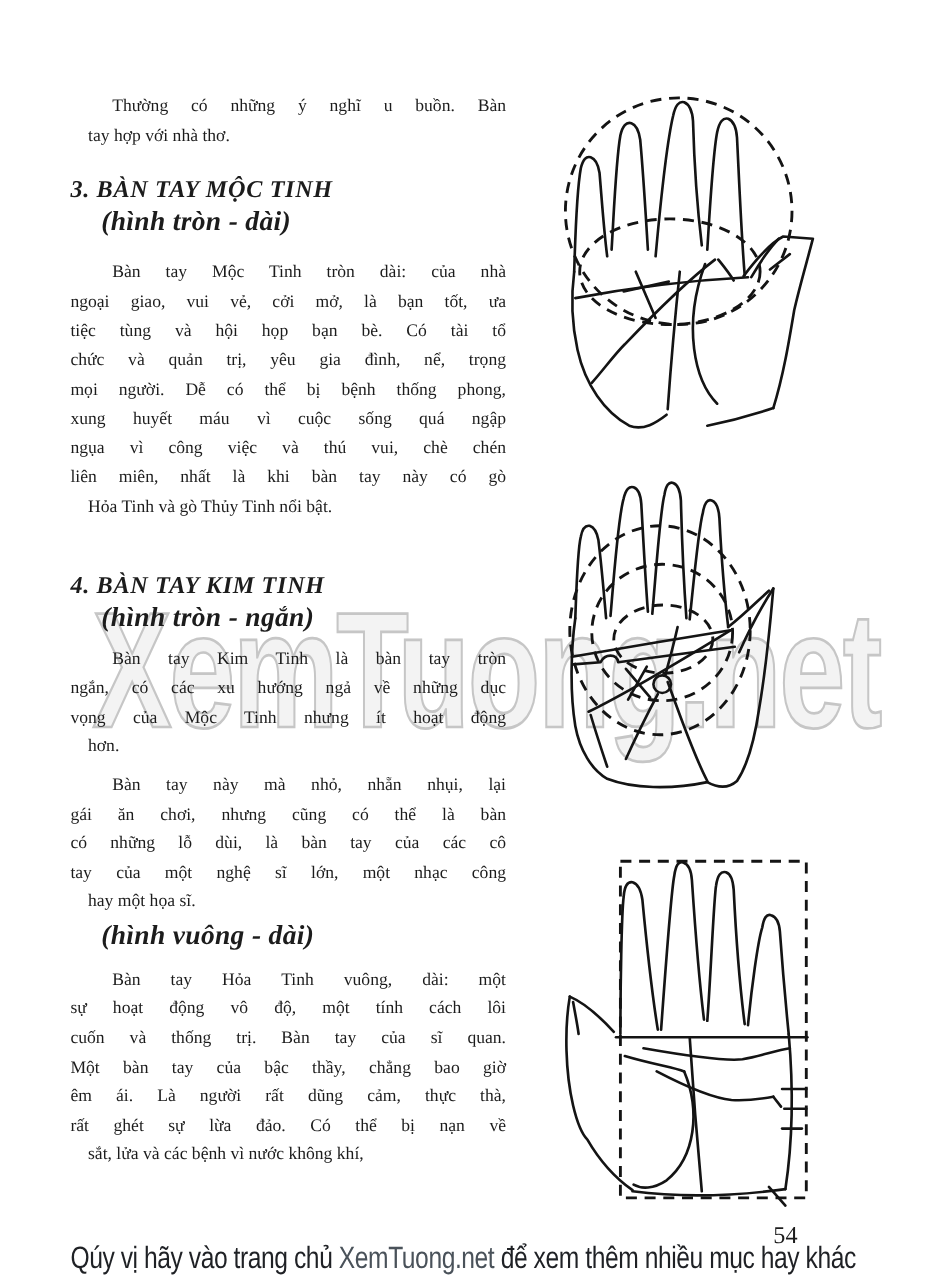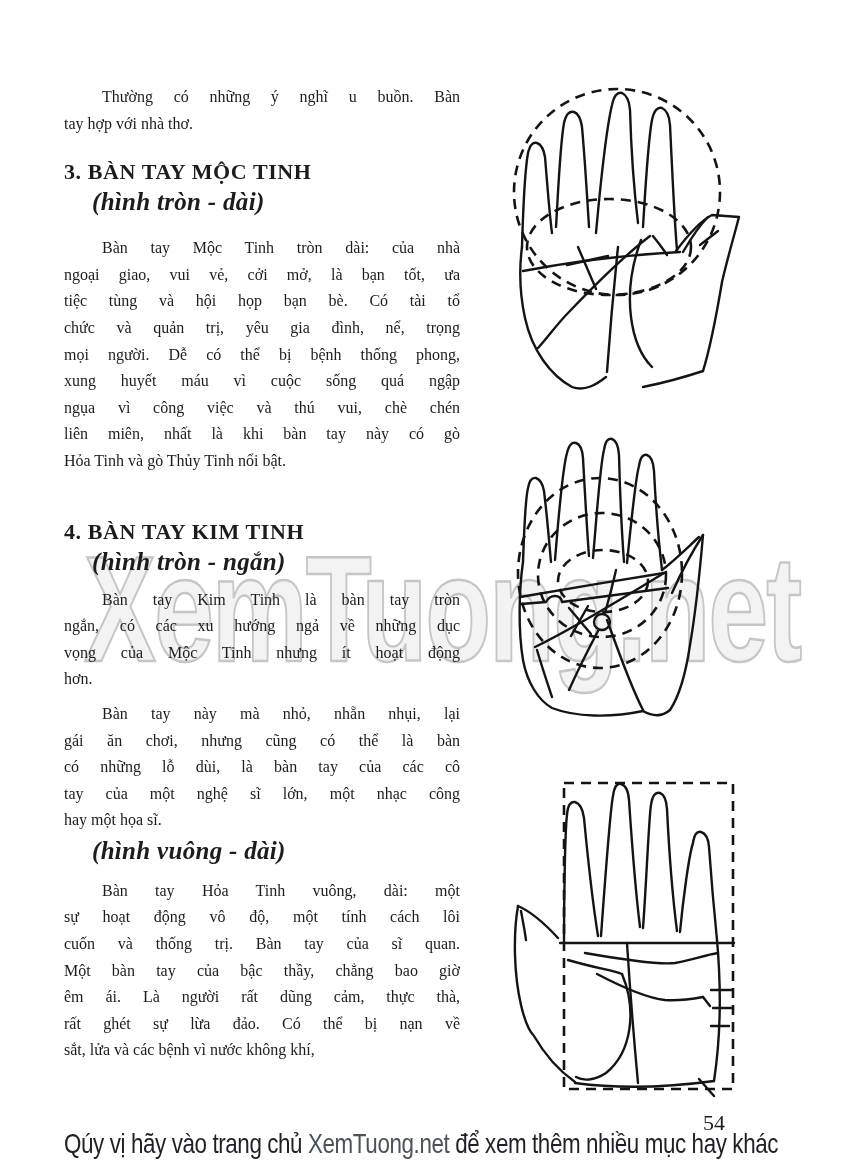--- a/index.html
+++ b/index.html
@@ -12,22 +12,22 @@
     position:absolute;left:84px;top:534px;z-index:0;white-space:nowrap;
     font-family:"Liberation Sans", sans-serif;font-weight:bold;font-size:150px;line-height:1;
     letter-spacing:-3px;color:#f3f3f3;-webkit-text-stroke:2.5px #c6c6c6;
     transform:scaleX(.72);transform-origin:0 0;
   }
   
   .textcol{position:absolute;left:64px;top:84px;width:396px;z-index:2;}
   .para{font-size:16px;line-height:26.6px;}
   .line{text-align:justify;text-align-last:justify;}
   .line.first{text-indent:38px;}
-  .line.last{text-align-last:left;}
-  .h{font-size:22px;font-weight:bold;letter-spacing:.6px;line-height:26px;}
+  .line.last{text-align-last:left;margin-left:16px;}
+  .h{font-size:22px;font-weight:bold;font-style:italic;letter-spacing:.6px;line-height:26px;}
   .sh{font-size:25px;font-weight:bold;font-style:italic;margin-left:28px;line-height:26px;margin-top:4px;letter-spacing:.3px;}
   .h3{margin-top:22px;}
   .p3{margin-top:20px;}
   .h4{margin-top:44px;}
   .p4a{margin-top:12px;}
   .p4b{margin-top:8px;}
   .h5{margin-top:26px;}
   .p5{margin-top:14px;}
   
   .fig{position:absolute;z-index:1;}

